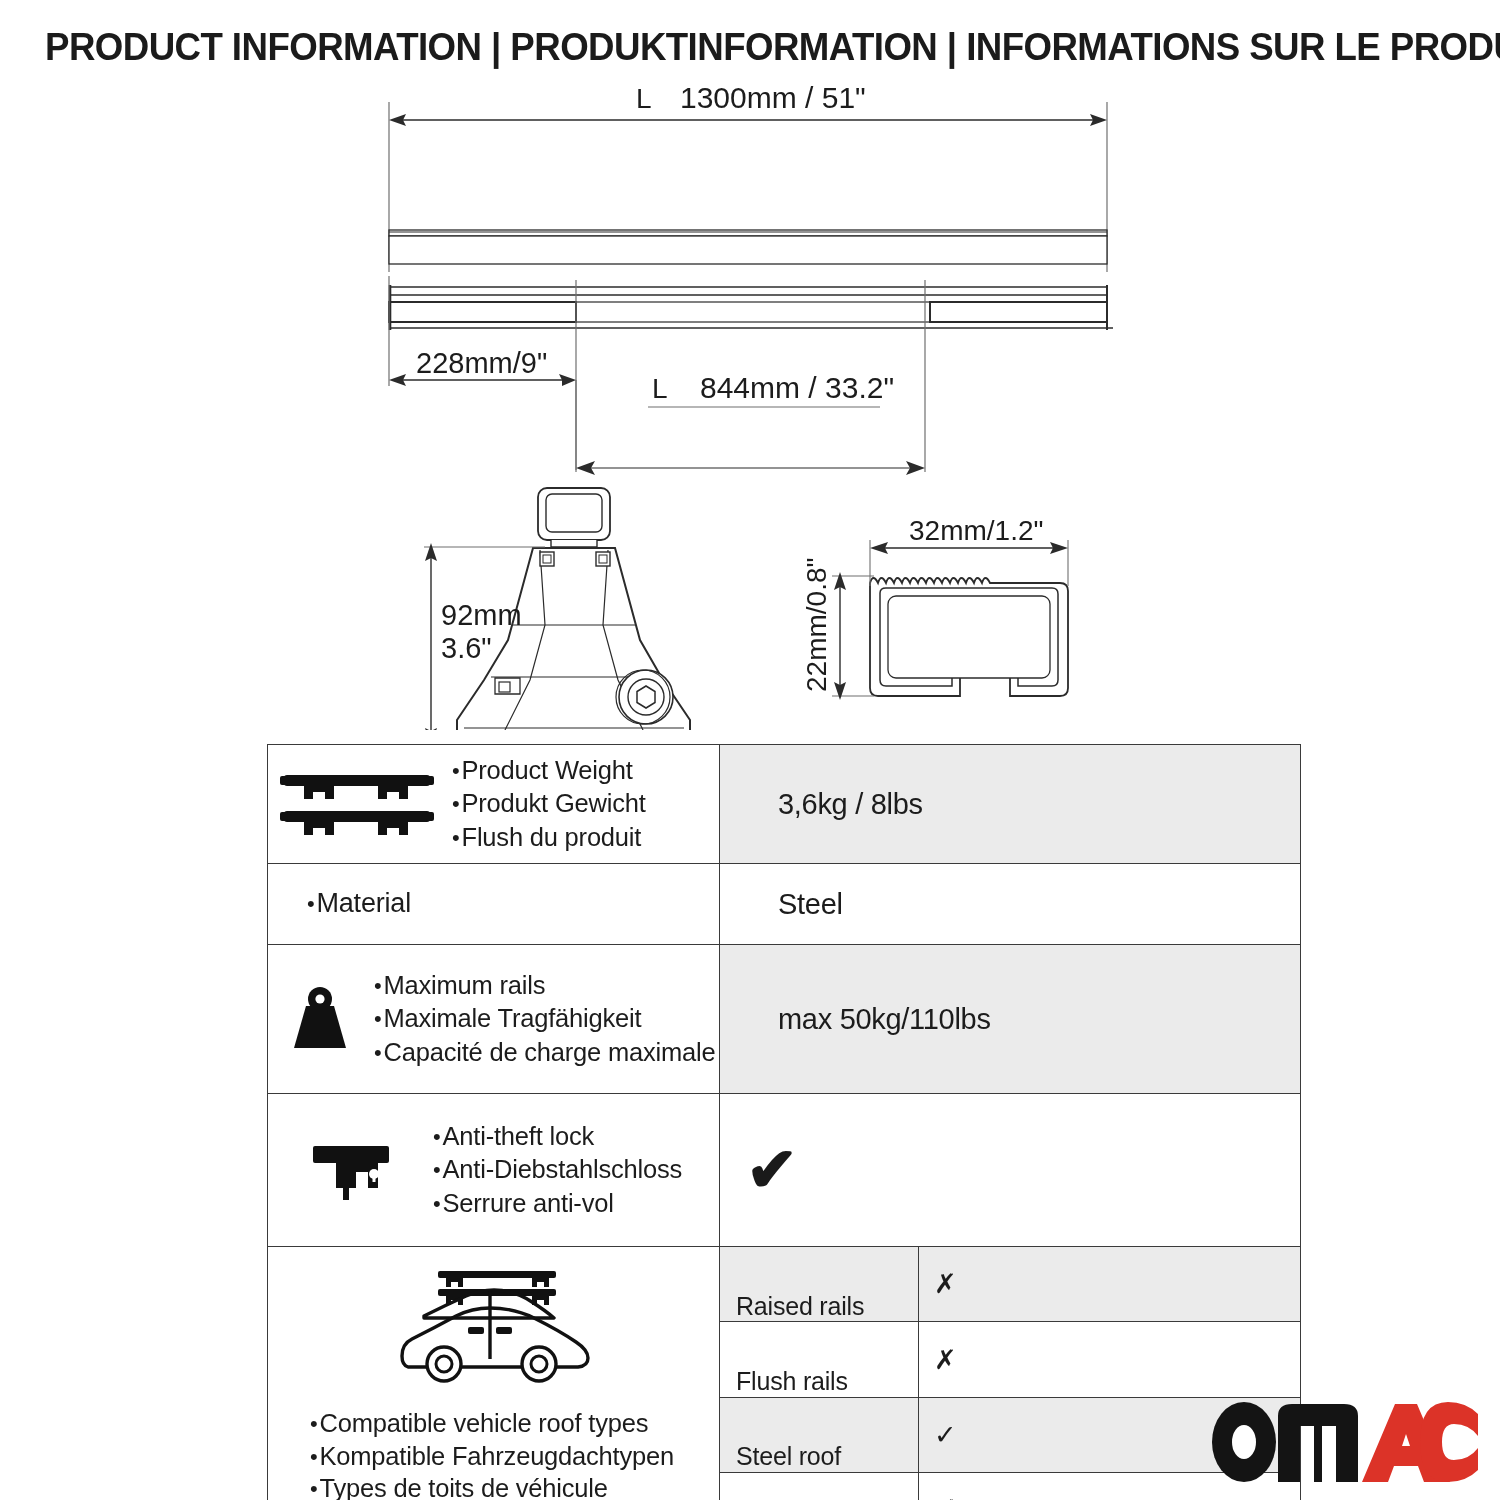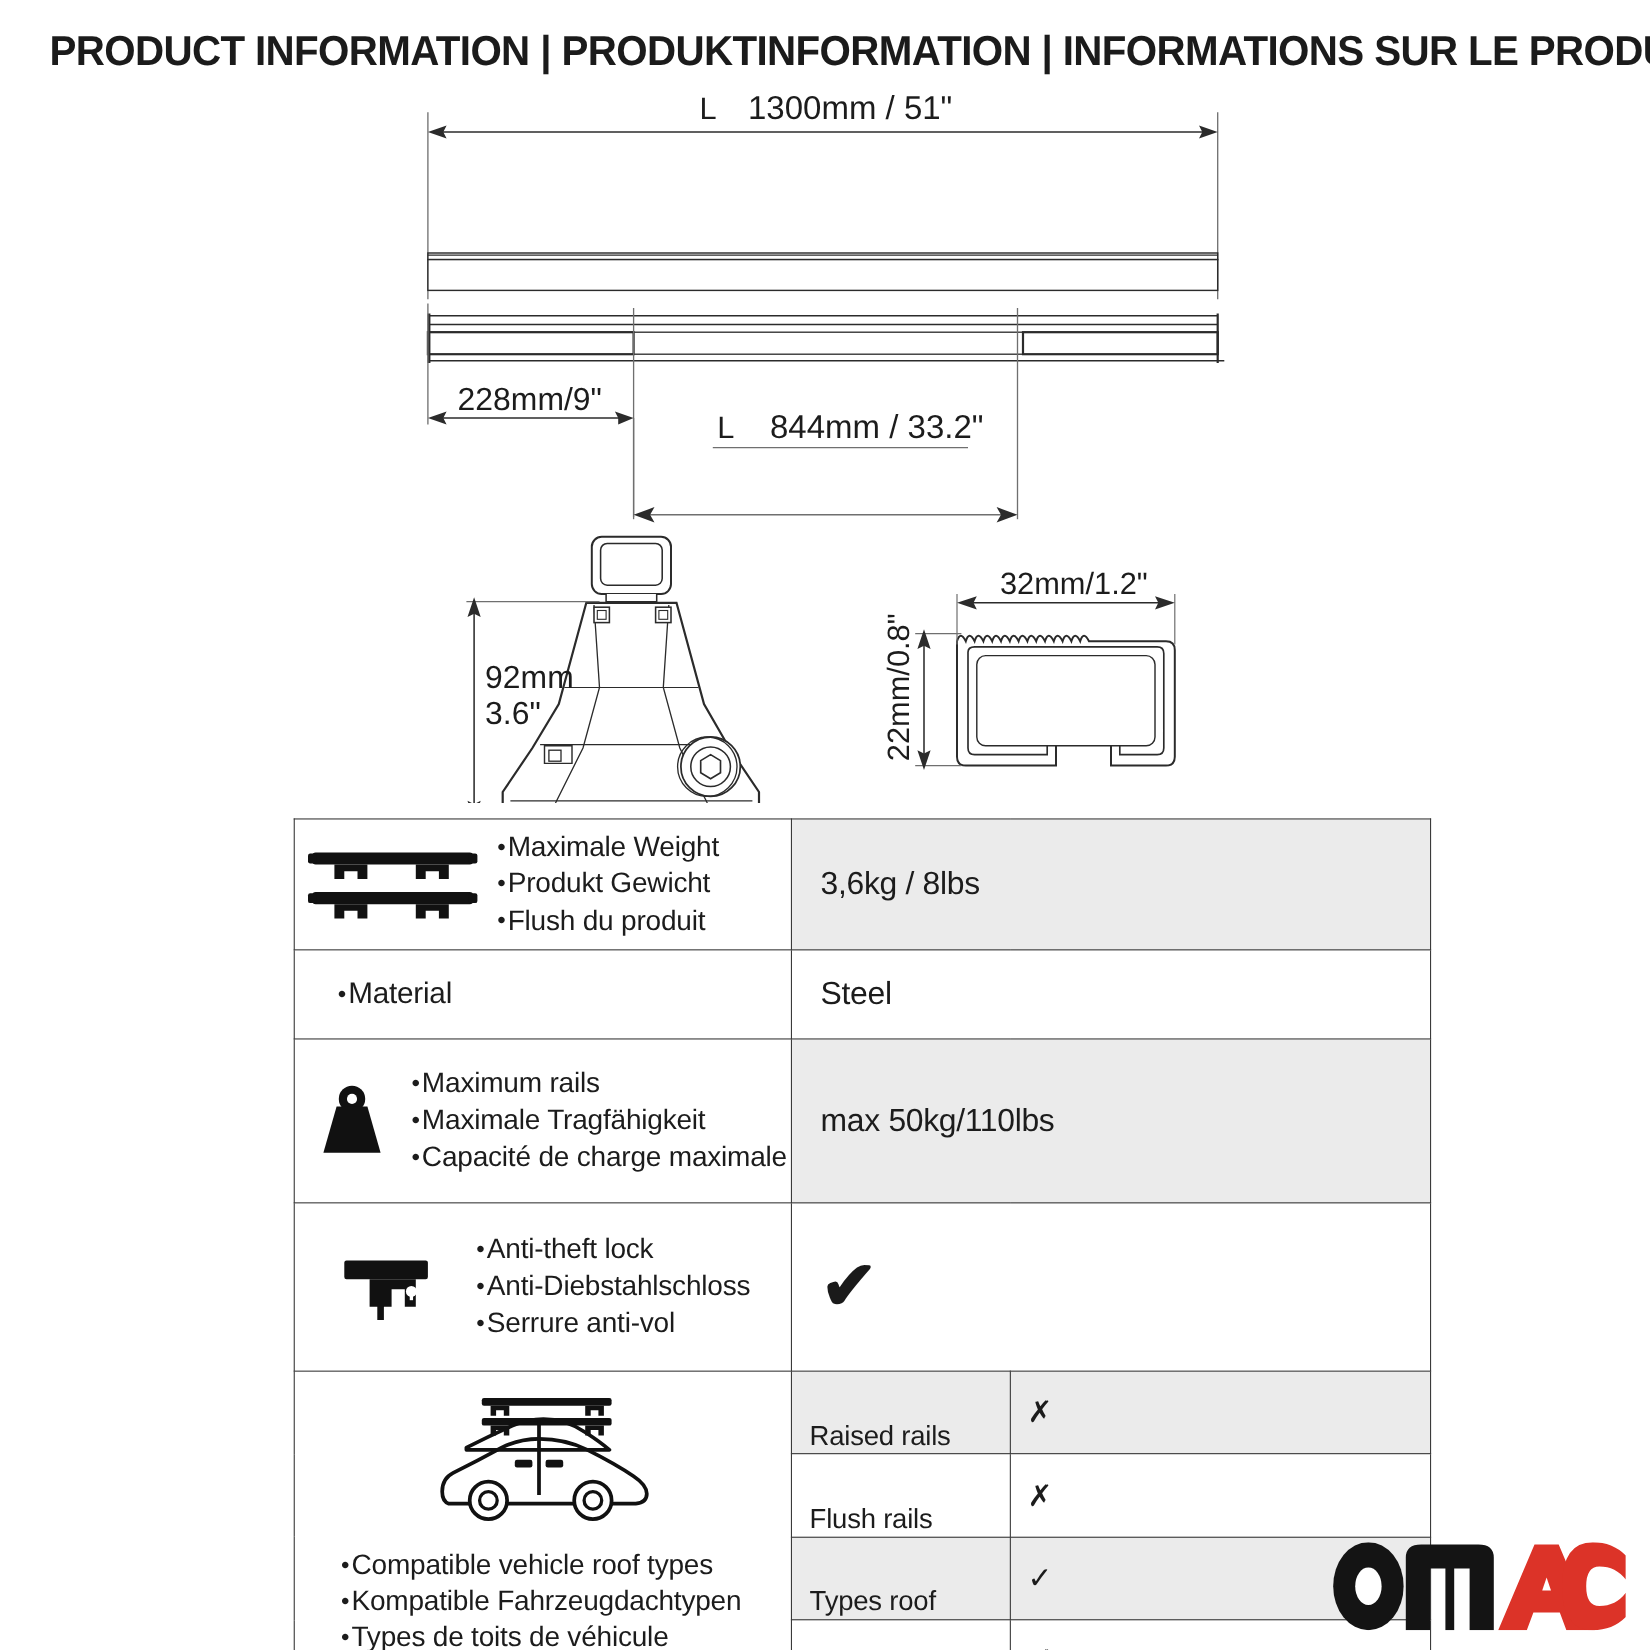--- a/index.html
+++ b/index.html
@@ -55,20 +55,21 @@
     color:#1c1c1c;
     letter-spacing:-0.2px;
     white-space:nowrap;
   }
   .labels div::before{content:"\2022";margin-right:2px;font-size:22px;vertical-align:1px;}
   .val{
     font-size:29px;
     color:#1c1c1c;
     padding-left:26px;
     letter-spacing:-0.3px;
+    margin-left:32px;
   }
 
   
   .r1-inner{display:flex;align-items:center;height:118px;}
   .r1-icon{width:178px;display:flex;justify-content:center;align-items:center;}
   .r1-labels{padding-left:6px;}
 
   
   .r2-inner{height:80px;display:flex;align-items:center;padding-left:39px;}
   .r2-inner .labels{font-size:27px;}
@@ -247,21 +248,21 @@
                   <path d="M100,19 h30 v13 h-9 v-7 h-12 v7 h-9 z"></path>
                   <rect x="6" y="44" width="146" height="11" rx="3"></rect>
                   <rect x="2" y="45" width="8" height="9" rx="2"></rect>
                   <rect x="148" y="45" width="8" height="9" rx="2"></rect>
                   <path d="M26,55 h30 v13 h-9 v-7 h-12 v7 h-9 z"></path>
                   <path d="M100,55 h30 v13 h-9 v-7 h-12 v7 h-9 z"></path>
                 </g>
               </svg>
             </div>
             <div class="labels r1-labels">
-              <div>Maximale Weight</div>
+              <div>Product Weight</div>
               <div>Produkt Gewicht</div>
               <div>Flush du produit</div>
             </div>
           </div>
         </td>
         <td class="shade" colspan="2">
           <div class="val">3,6kg / 8lbs</div>
         </td>
       </tr>
 
@@ -388,21 +389,21 @@
       <tr>
         <td class="roof-row">
           <div class="roof-name">Flush rails</div>
         </td>
         <td class="roof-row">
           <div class="roof-mark">✗</div>
         </td>
       </tr>
       <tr>
         <td class="shade roof-row">
-          <div class="roof-name">Types roof</div>
+          <div class="roof-name">Steel roof</div>
         </td>
         <td class="shade roof-row">
           <div class="roof-mark">✓</div>
         </td>
       </tr>
       <tr>
         <td class="roof-row">
           <div class="roof-name">Fixed points</div>
         </td>
         <td class="roof-row">

